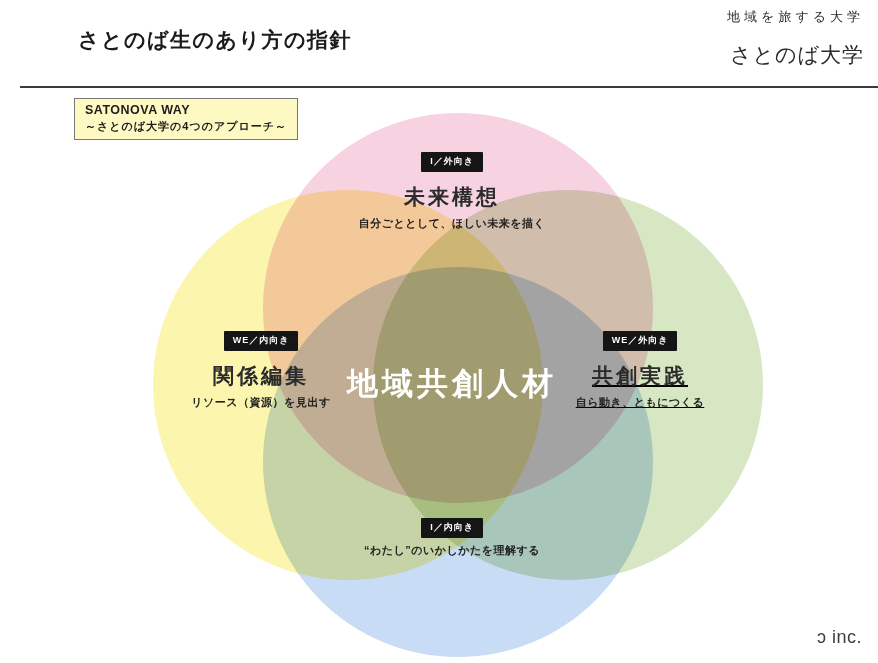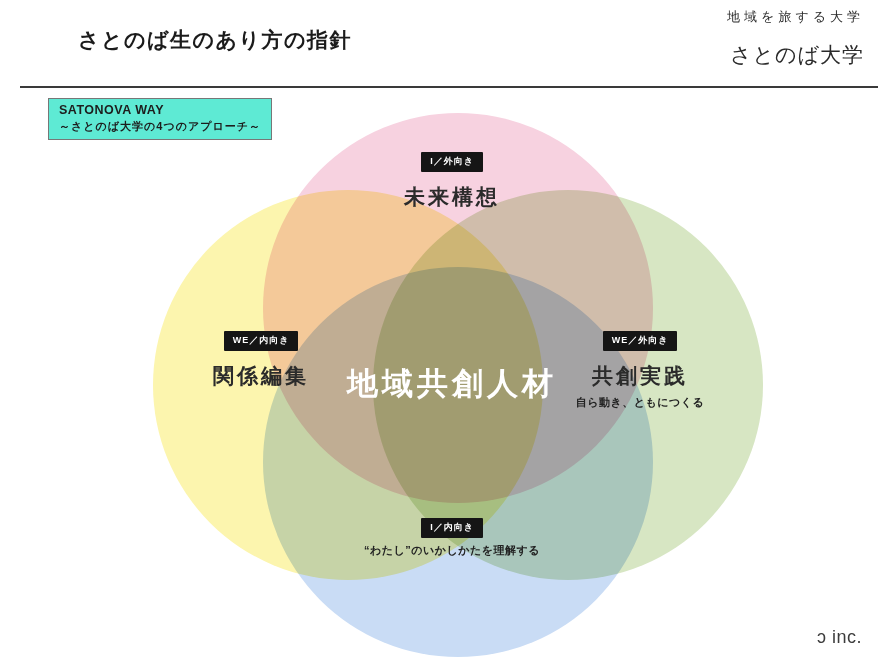--- a/index.html
+++ b/index.html
@@ -13,21 +13,21 @@
     font-size:21px; font-weight:bold; color:#1b1b1b; letter-spacing:1.5px;margin-left:44px;
   }
   .logo {
     position:absolute; right:14px; top:8px; text-align:center;
     font-family:Liberation Sans, sans-serif; color:#2a2a2a;
   }
   .logo-tagline { font-size:13px; letter-spacing:4px; }
   .logo-name { font-size:21px; letter-spacing:1px; margin-top:15px;text-align:right; }
   .rule { position:absolute; left:20px; right:0; top:86px; height:2px; background:#3a3a3a; }
   .way-box {
-    position:absolute; left:48px; top:98px; background:#5eead4;
+    position:absolute; left:74px; top:98px; background:#fef9c3;
     border:1px solid #777; padding:4px 10px 5px 10px; z-index:5;
   }
   .way-line1 { font-size:12.5px; font-weight:bold; color:#1d1d1d; letter-spacing:0.5px; }
   .way-line2 { font-size:11px; font-weight:bold; color:#1d1d1d; letter-spacing:1px; margin-top:2px; }
 
   
   .venn { position:absolute; left:8px; top:0; width:878px; height:663px; isolation:isolate; }
   .circle {
     position:absolute; width:390px; height:390px; border-radius:50%;
     mix-blend-mode:multiply;
@@ -46,21 +46,21 @@
   .node-title {
     font-size:21px; font-weight:bold; color:#2b2b2b;
     letter-spacing:3px; margin-top:11px;
   }
   .node-sub {
     font-size:11px; font-weight:bold; color:#222222;
     letter-spacing:0.5px; margin-top:5px;
   }
   .n-top    { left:294px; top:150px; }
   .n-left   { left:103px; top:329px; }
-  .n-right  { left:482px; top:329px; }
+  .n-right  { left:482px; top:329px;text-decoration:underline; }
   .n-bottom { left:294px; top:516px; }
 
   .center-label {
     position:absolute; left:294px; top:363px; width:300px; text-align:center;
     color:#ffffff; font-size:31px; font-weight:bold; letter-spacing:4px;
   }
 
   .footer-logo {
     position:absolute; right:16px; bottom:15px;
     font-size:18px; color:#3c3c3c; letter-spacing:0.5px;margin-left:36px;
@@ -87,25 +87,27 @@
 
   <div class="venn">
     <div class="circle c-top" style="background-color: rgb(247, 210, 224);"></div>
     <div class="circle c-left" style="background-color: rgb(252, 245, 174);"></div>
     <div class="circle c-right" style="background-color: rgb(215, 230, 195);"></div>
     <div class="circle c-bottom" style="background-color: rgb(201, 220, 245);"></div>
 
     <div class="node n-top">
       <span class="badge">I／外向き</span>
       <div class="node-title">未来構想</div>
+      <div class="node-sub">自分ごととして、ほしい未来を描く</div>
     </div>
 
     <div class="node n-left">
       <span class="badge">WE／内向き</span>
       <div class="node-title">関係編集</div>
+      <div class="node-sub">リソース（資源）を見出す</div>
     </div>
 
     <div class="node n-right">
       <span class="badge">WE／外向き</span>
       <div class="node-title">共創実践</div>
       <div class="node-sub">自ら動き、ともにつくる</div>
     </div>
 
     <div class="node n-bottom">
       <span class="badge">I／内向き</span>

